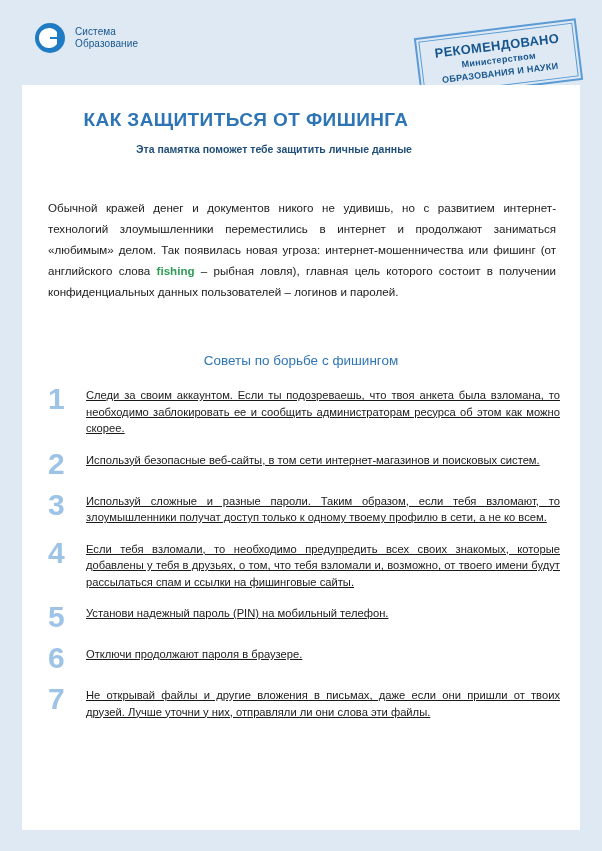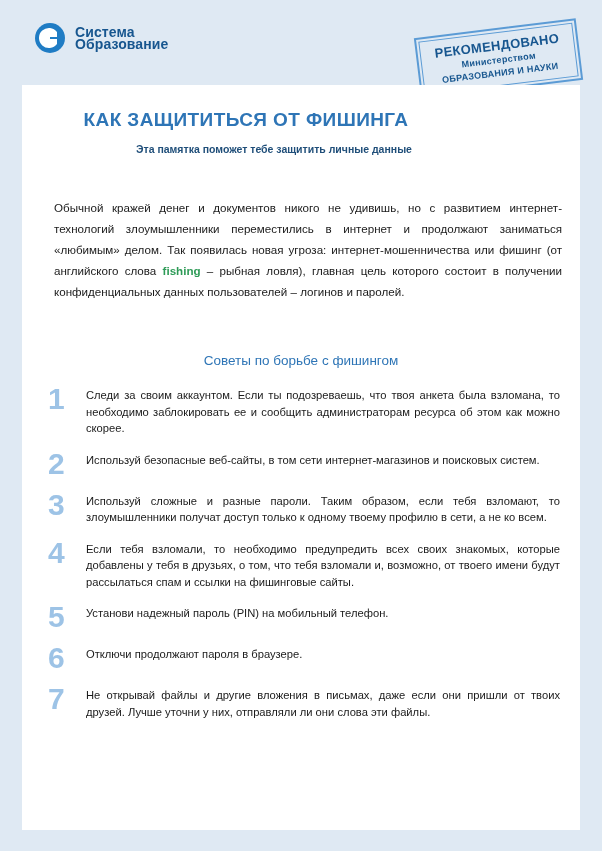--- a/index.html
+++ b/index.html
@@ -48,24 +48,24 @@
     display: flex;
     align-items: center;
     gap: 9px;
   }
   .logo-mark {
     width: 32px;
     height: 32px;
     flex: 0 0 32px;
   }
   .logo-text {
-    font-size: 14px;
+    font-size: 10px;
     line-height: 12px;
     color: #17568f;
-    font-weight: bold;
+    font-weight: normal;
     letter-spacing: 0.1px;
     white-space: pre-line;
   }
 
   
   .stamp {
     position: absolute;
     right: 22px;
     top: 28px;
     width: 163px;
@@ -135,21 +135,21 @@
     width: 504px;
     text-align: center;
     color: #1f4e79;
     font-size: 10.5px;
     font-weight: bold;
   }
 
   
   .intro {
     position: absolute;
-    left: 32px;
+    left: 26px;
     top: 100px;
     width: 508px;
     font-size: 11.6px;
     line-height: 21px;
     color: #1a1a1a;
     text-align: justify;
     text-justify: inter-word;
   }
   .intro .accent {
     color: #2e9b57;
@@ -192,20 +192,21 @@
     padding-top: 0px;
   }
   .tip-text {
     flex: 1 1 auto;
     font-size: 11.2px;
     line-height: 16.5px;
     color: #1a1a1a;
     text-align: justify;
     text-justify: inter-word;
     padding-top: 2px;
+    text-decoration: underline;
   }
 </style>
 </head>
 <body>
 
 <div class="page">
 
   <div class="header">
 
     <div class="logo-wrap">

